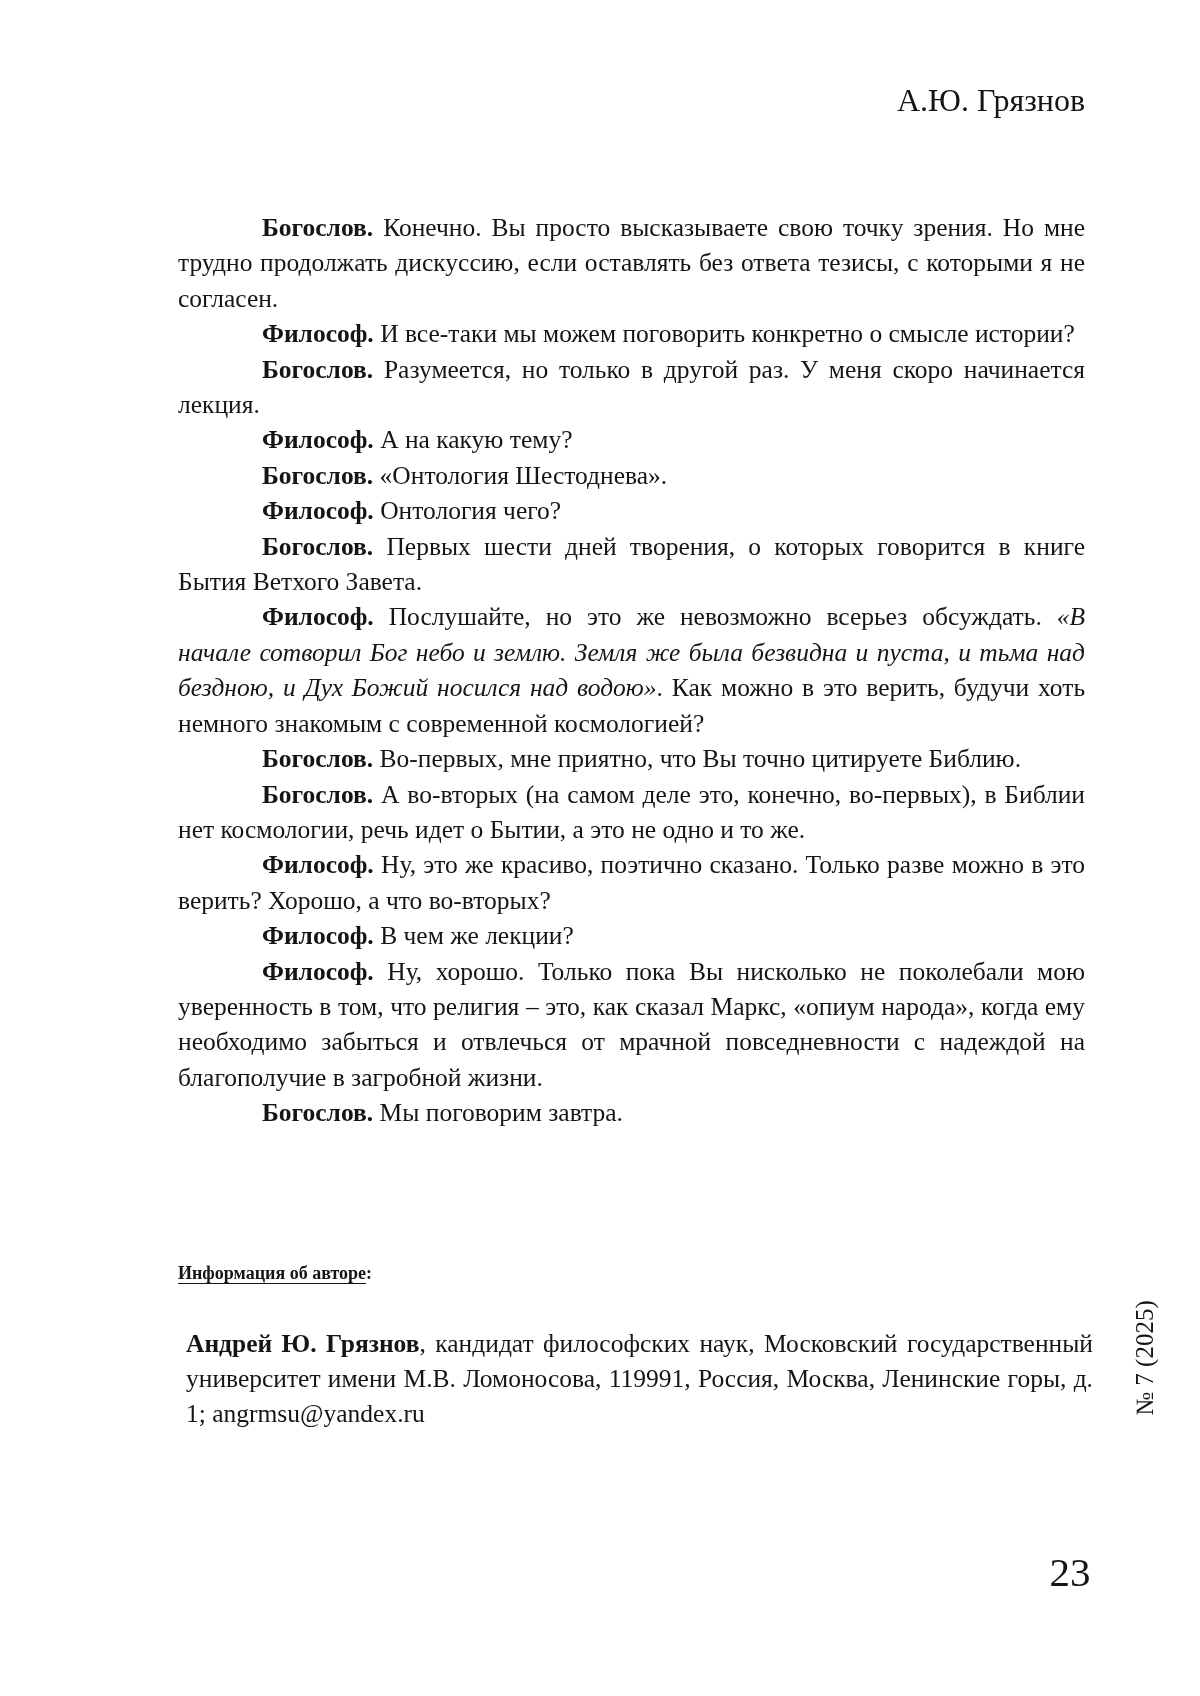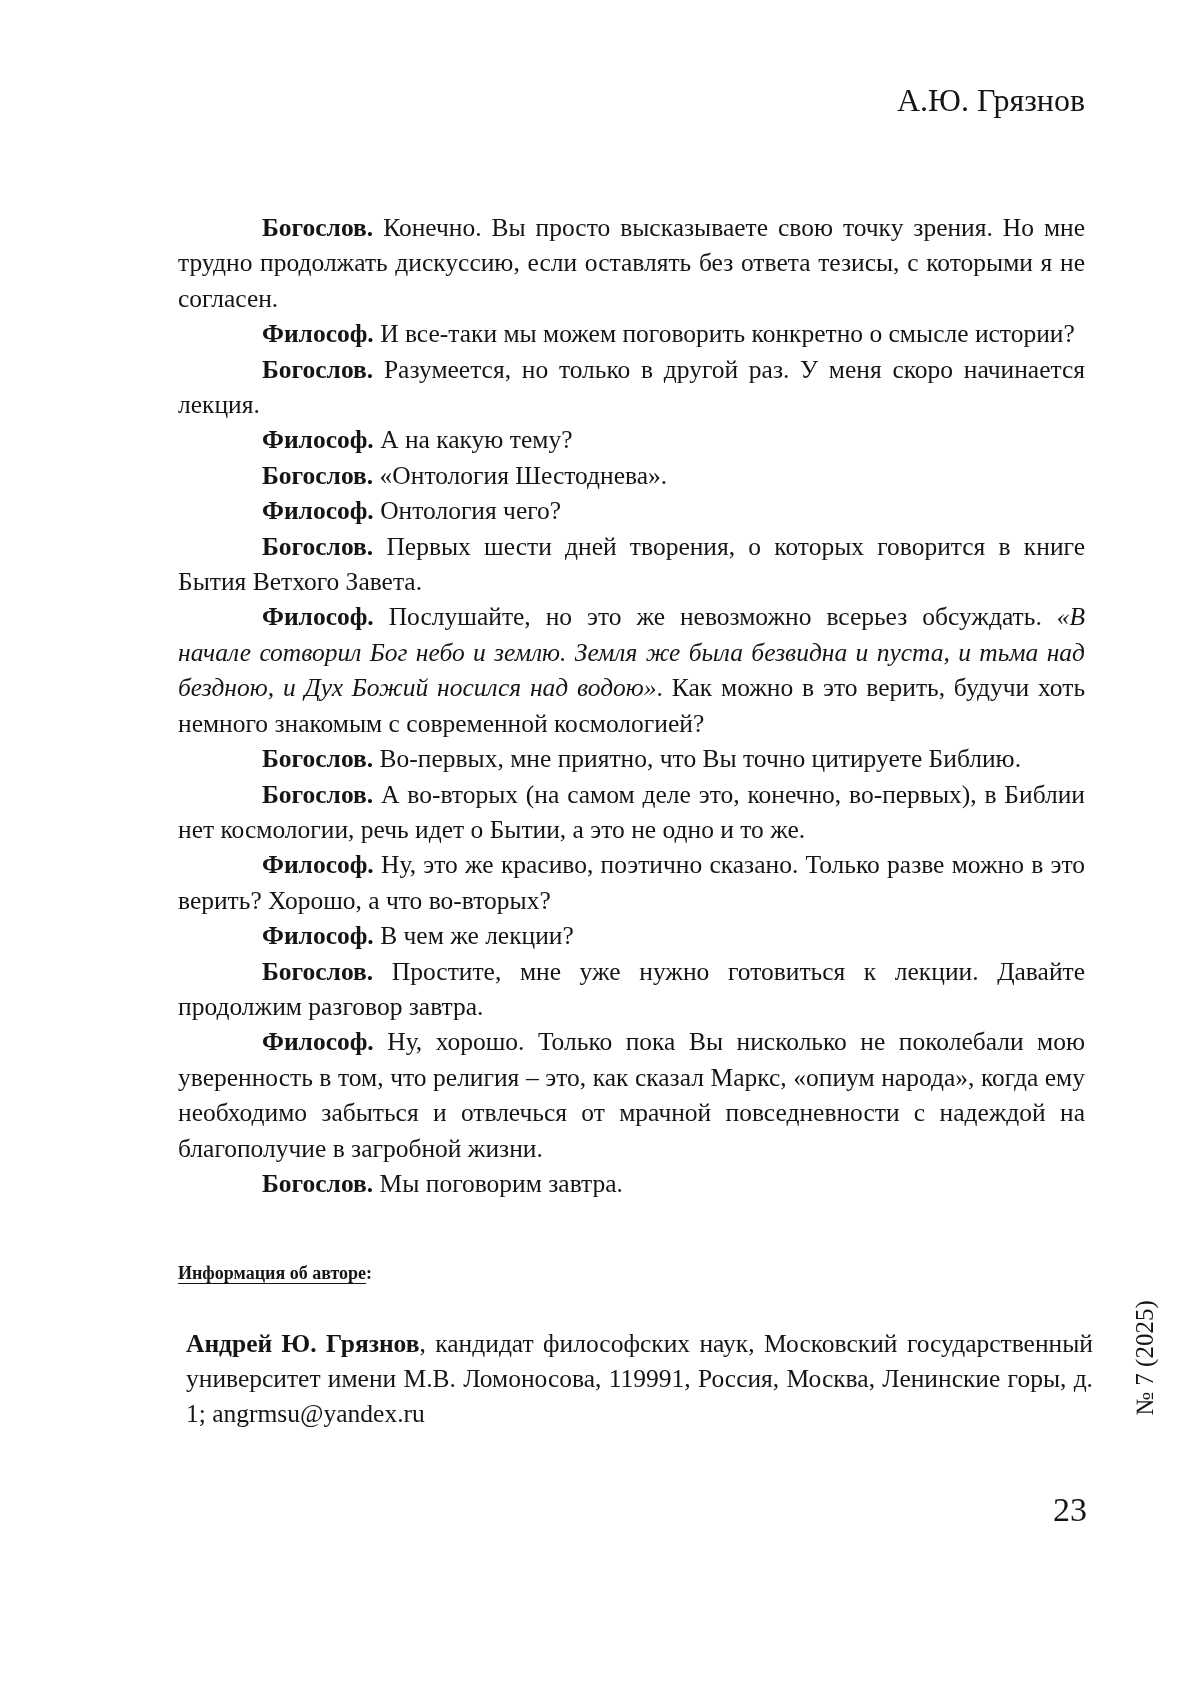--- a/index.html
+++ b/index.html
@@ -69,24 +69,24 @@
     height: 28px;
     transform: rotate(-90deg);
     font-size: 25px;
     line-height: 28px;
     text-align: center;
     white-space: nowrap;
   }
   .folio {
     position: absolute;
     left: 1038px;
-    top: 1492px;
+    top: 1554px;
     width: 64px;
     text-align: center;
-    font-size: 34px;
+    font-size: 41px;
     line-height: 36px;
   }
 </style>
 </head>
 <body>
 
 <div class="page">
 
   <div class="running-head">А.Ю. Грязнов</div>
 
@@ -96,21 +96,20 @@
       <p class="para"><b>Богослов.</b> <span>Разумеется, но только в другой раз. У меня скоро начинается лекция.</span></p>
       <p class="para"><b>Философ.</b> <span>А на какую тему?</span></p>
       <p class="para"><b>Богослов.</b> <span>«Онтология Шестоднева».</span></p>
       <p class="para"><b>Философ.</b> <span>Онтология чего?</span></p>
       <p class="para"><b>Богослов.</b> <span>Первых шести дней творения, о которых говорится в книге Бытия Ветхого Завета.</span></p>
       <p class="para"><b>Философ.</b> <span>Послушайте, но это же невозможно всерьез обсуждать. </span><i>«В начале сотворил Бог небо и землю. Земля же была безвидна и пуста, и тьма над бездною, и Дух Божий носился над водою»</i><span>. Как можно в это верить, будучи хоть немного знакомым с современной космологией?</span></p>
       <p class="para"><b>Богослов.</b> <span>Во-первых, мне приятно, что Вы точно цитируете Библию.</span></p>
       <p class="para"><b>Богослов.</b> <span>А во-вторых (на самом деле это, конечно, во-первых), в Библии нет космологии, речь идет о Бытии, а это не одно и то же.</span></p>
       <p class="para"><b>Философ.</b> <span>Ну, это же красиво, поэтично сказано. Только разве можно в это верить? Хорошо, а что во-вторых?</span></p>
       <p class="para"><b>Философ.</b> <span>В чем же лекции?</span></p>
-      <p class="para"><b>Богослов.</b> <span>Простите, мне уже нужно готовиться к лекции. Давайте продолжим разговор завтра.</span></p>
       <p class="para"><b>Философ.</b> <span>Ну, хорошо. Только пока Вы нисколько не поколебали мою уверенность в том, что религия – это, как сказал Маркс, «опиум народа», когда ему необходимо забыться и отвлечься от мрачной повседневности с надеждой на благополучие в загробной жизни.</span></p>
       <p class="para"><b>Богослов.</b> <span>Мы поговорим завтра.</span></p>
     </div>
 
   <div class="info-heading"><span class="u">Информация об авторе</span><span>:</span></div>
 
   <p class="author-par"><b>Андрей Ю. Грязнов</b><span>, кандидат философских наук, Московский государственный университет имени М.В. Ломоносова, 119991, Россия, Москва, Ленинские горы, д. 1; angrmsu@yandex.ru</span></p>
 
   <div class="issue-label">№ 7 (2025)</div>
 

